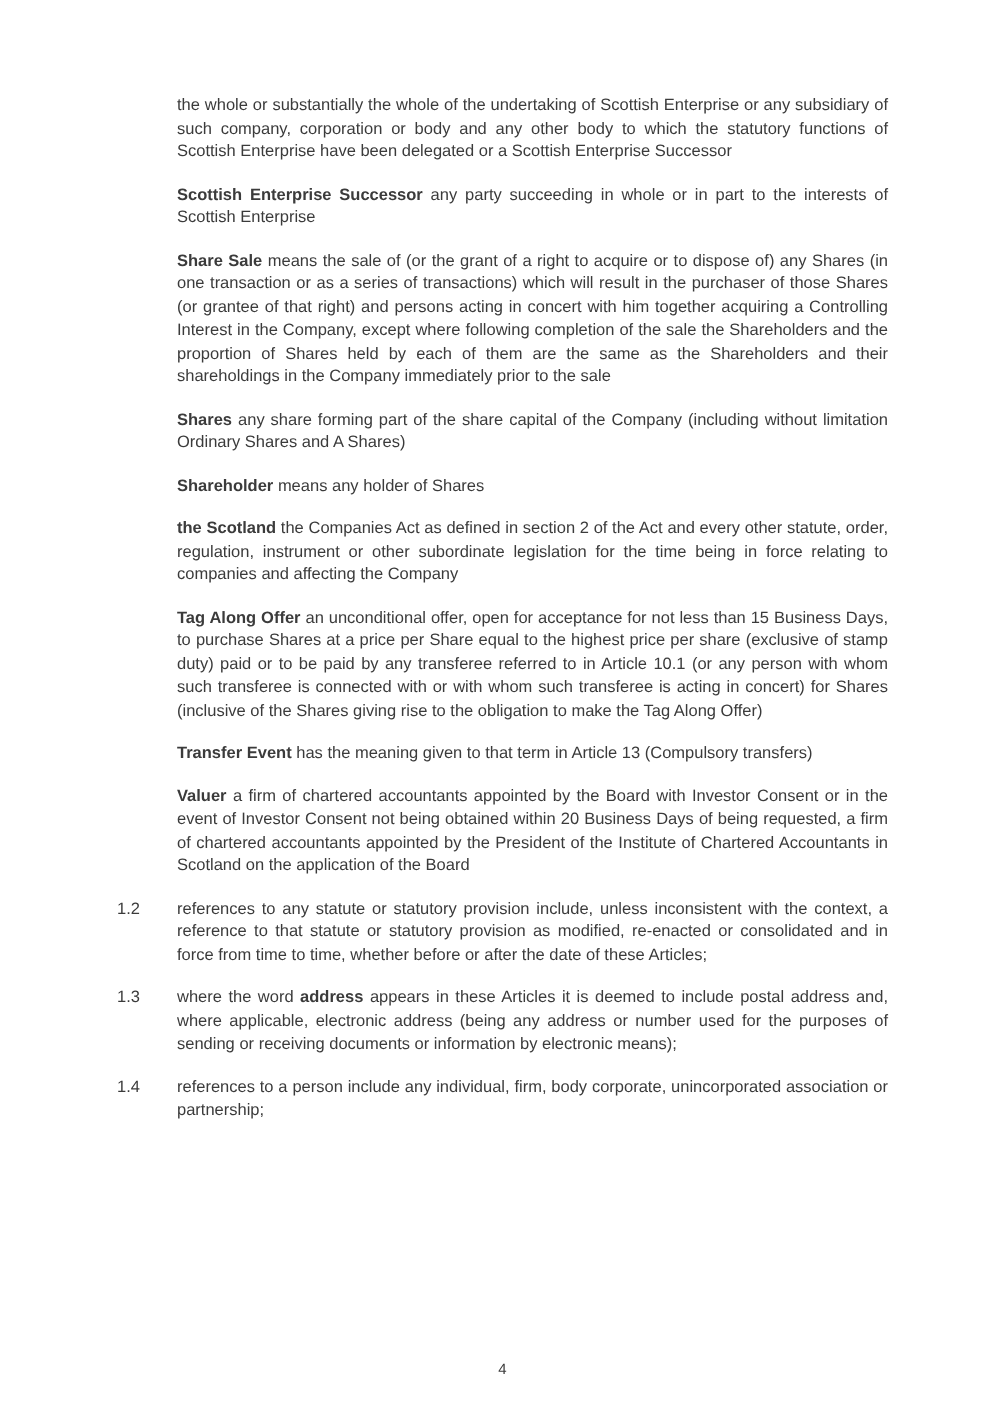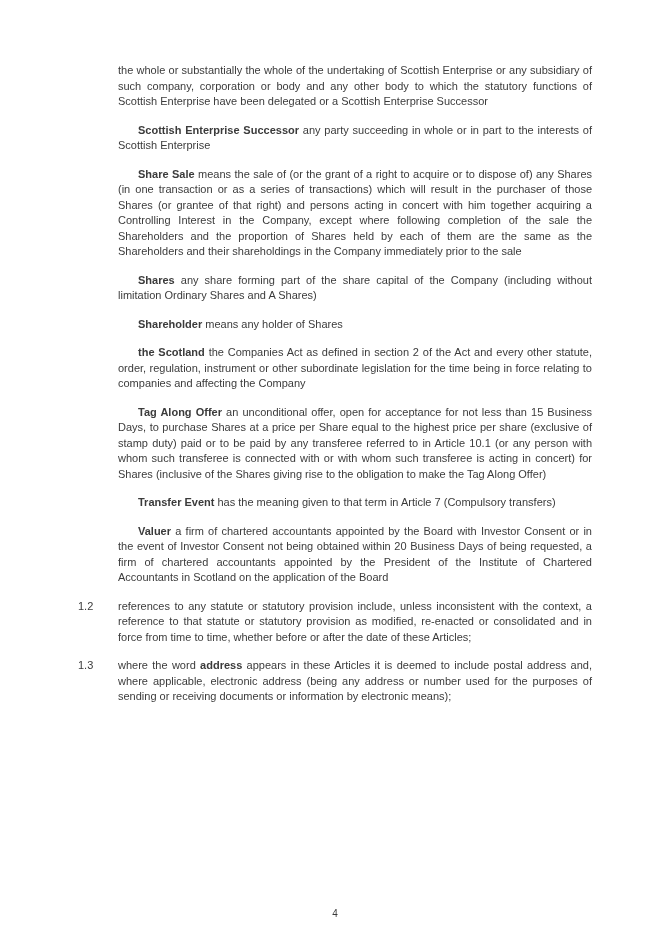--- a/index.html
+++ b/index.html
@@ -25,21 +25,21 @@
     top: 63px;
     width: 514px; 
     font-size: 11px;
     line-height: 15.5px;
   }
   .def {
     margin-left: 40px;   
     text-align: justify;
     margin-bottom: 13px;
   }
-  .def .term { font-weight: bold; margin-left: 20px; }
+  .def .term { font-weight: bold; }
   .clause {
     display: flex;
     margin-bottom: 13px;
   }
   .clause .num {
     width: 40px;
     flex: 0 0 40px;
   }
   .clause .clause-text {
     flex: 1;
@@ -71,34 +71,38 @@
     <p class="def"><span class="term">Share Sale</span> <span>means the sale of (or the grant of a right to acquire or to dispose of) any Shares (in one transaction or as a series of transactions) which will result in the purchaser of those Shares (or grantee of that right) and persons acting in concert with him together acquiring a Controlling Interest in the Company, except where following completion of the sale the Shareholders and the proportion of Shares held by each of them are the same as the Shareholders and their shareholdings in the Company immediately prior to the sale</span></p>
 
     <p class="def"><span class="term">Shares</span> <span>any share forming part of the share capital of the Company (including without limitation Ordinary Shares and A Shares)</span></p>
 
     <p class="def"><span class="term">Shareholder</span> <span>means any holder of Shares</span></p>
 
     <p class="def"><span class="term">the Scotland</span> <span>the Companies Act as defined in section 2 of the Act and every other statute, order, regulation, instrument or other subordinate legislation for the time being in force relating to companies and affecting the Company</span></p>
 
     <p class="def"><span class="term">Tag Along Offer</span> <span>an unconditional offer, open for acceptance for not less than 15 Business Days, to purchase Shares at a price per Share equal to the highest price per share (exclusive of stamp duty) paid or to be paid by any transferee referred to in Article 10.1 (or any person with whom such transferee is connected with or with whom such transferee is acting in concert) for Shares (inclusive of the Shares giving rise to the obligation to make the Tag Along Offer)</span></p>
 
-    <p class="def"><span class="term">Transfer Event</span> <span>has the meaning given to that term in Article 7 (Compulsory transfers)</span></p>
+    <p class="def"><span class="term">Transfer Event</span> <span>has the meaning given to that term in Article 13 (Compulsory transfers)</span></p>
 
     <p class="def"><span class="term">Valuer</span> <span>a firm of chartered accountants appointed by the Board with Investor Consent or in the event of Investor Consent not being obtained within 20 Business Days of being requested, a firm of chartered accountants appointed by the President of the Institute of Chartered Accountants in Scotland on the application of the Board</span></p>
 
     <div class="clause">
       <span class="num">1.2</span>
       <p class="clause-text"><span>references to any statute or statutory provision include, unless inconsistent with the context, a reference to that statute or statutory provision as modified, re-enacted or consolidated and in force from time to time, whether before or after the date of these Articles;</span><b></b><span></span></p>
     </div>
 
     <div class="clause">
       <span class="num">1.3</span>
       <p class="clause-text"><span>where the word </span><b>address</b><span> appears in these Articles it is deemed to include postal address and, where applicable, electronic address (being any address or number used for the purposes of sending or receiving documents or information by electronic means);</span></p>
     </div>
 
+    <div class="clause">
+      <span class="num">1.4</span>
+      <p class="clause-text"><span>references to a person include any individual, firm, body corporate, unincorporated association or partnership;</span><b></b><span></span></p>
+    </div>
 
 
   </div>
 
   <footer class="page-footer">
     <span>4</span>
   </footer>
 
 </main>
 

